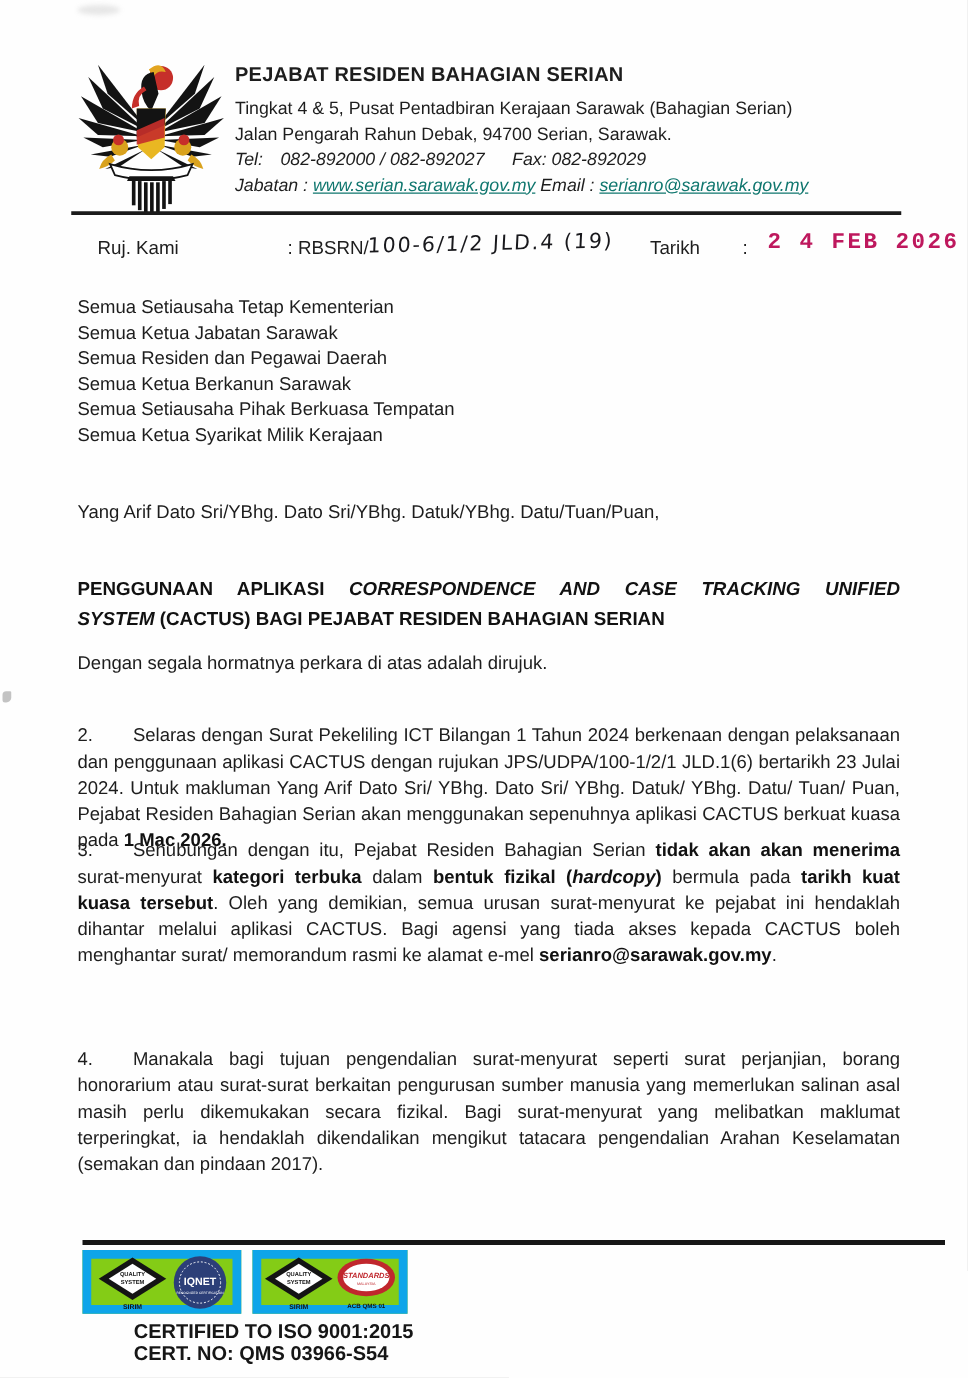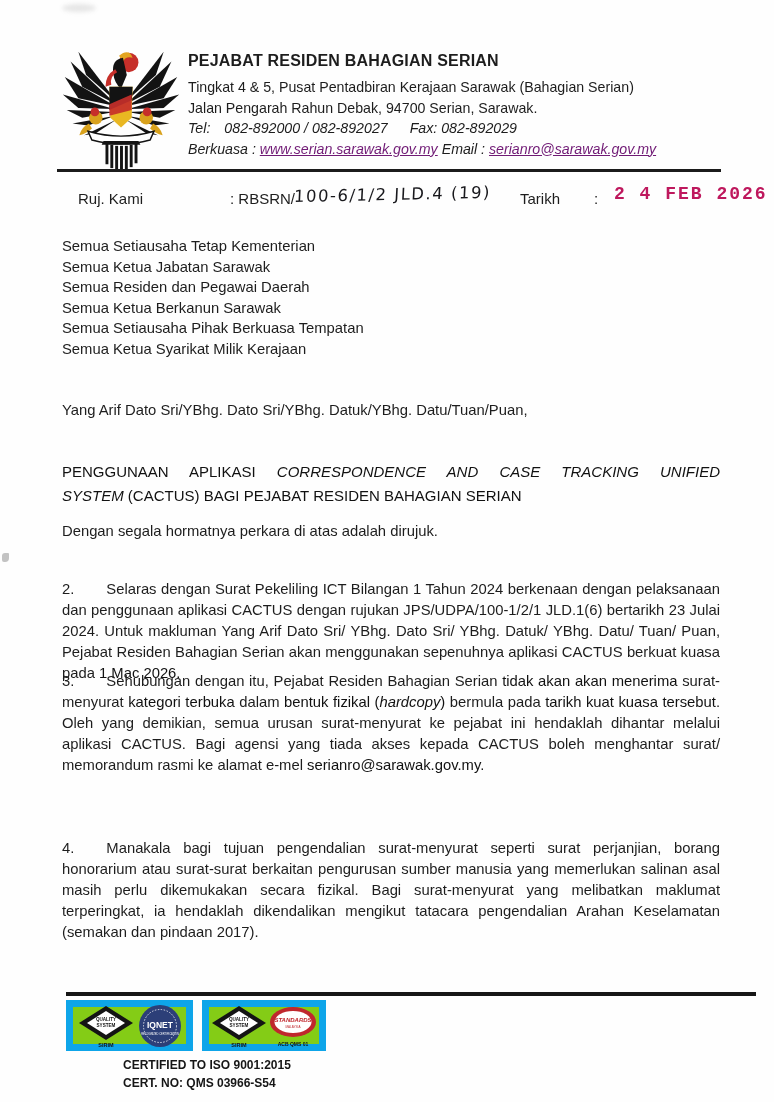--- a/index.html
+++ b/index.html
@@ -15,21 +15,21 @@
   }
   
   .letterhead { position:absolute; top:46px; left:62px; display:flex; gap:8px; }
   .crest { width:118px; height:126px; flex:0 0 auto; }
   .head-text { padding-top:6px; }
   .office-name { font-size:16px; font-weight:700; letter-spacing:.2px; margin-bottom:7px; }
   .head-line { font-size:14.2px; line-height:20.5px; }
   .head-line.it { font-style:italic; }
   .tel-gap { display:inline-block; width:14px; }
   .fax-gap { display:inline-block; width:22px; }
-  .head-link { text-decoration:underline; color:#701a75; }
+  .head-link { text-decoration:underline; color:#0f766e; }
   .rule-top { position:absolute; top:169px; left:57px; width:664px; height:3px; background:#1b1b1b; }
   
   .ref-row { position:absolute; top:184px; left:62px; width:672px; height:36px; font-size:15px; }
   .ref-label { position:absolute; left:16px; top:6px;text-align:center; }
   .ref-printed { position:absolute; left:168px; top:6px; }
   .ref-hand {
     position:absolute; left:232px; top:1px;
     font-family:"DejaVu Sans", sans-serif;
     font-size:16.5px; letter-spacing:1.5px;
     transform:rotate(-1.2deg) skewX(-4deg);
@@ -47,32 +47,32 @@
   .recipients { position:absolute; top:236px; left:62px; font-size:14.8px; line-height:20.6px; }
   .salutation { position:absolute; top:402px; left:62px; font-size:14.8px; }
   .subject { position:absolute; top:460px; left:62px; width:658px; font-size:15px; line-height:23.5px; }
   .subject .jline { text-align:justify; text-align-last:justify; }
   .subject .lline { text-align:left; }
   .intro { position:absolute; top:523px; left:62px; font-size:14.8px; }
   .para { position:absolute; left:62px; width:658px; font-size:14.8px; line-height:21px; text-align:justify; }
   .p2 { top:579px; }
   .p3 { top:671px; }
   .p4 { top:838px; }
-  .b { font-weight:400; color:#111; }
+  .b { font-weight:700; color:#111; }
   .i { font-style:italic; }
   .gap { margin-right:32px; }
   
   .artifact-smudge { position:absolute; top:4px; left:62px; width:34px; height:8px; background:#bbb; opacity:.35; border-radius:50%; filter:blur(2px); }
   .artifact-mark { position:absolute; top:553px; left:2px; width:7px; height:9px; background:#8a8a8a; opacity:.5; border-radius:3px 1px 4px 2px; filter:blur(.6px); }
   
   .rule-bottom { position:absolute; top:992px; left:66px; width:690px; height:3.5px; background:#161616; }
   .badge-box { position:absolute; top:1000px; height:51px; border:7px solid #0ea5e9; background:#84cc16; display:flex; align-items:center; justify-content:space-evenly; }
   .badge-box.b1 { left:66px; width:127px; }
   .badge-box.b2 { left:202px; width:124px; }
-  .cert-text { position:absolute; top:1057px; left:123px; font-size:12px; font-weight:700; line-height:17.5px; color:#161616; }
+  .cert-text { position:absolute; top:1057px; left:107px; font-size:16px; font-weight:700; line-height:17.5px; color:#161616; }
 </style>
 </head>
 <body>
 
 <div class="page">
 
   <div class="artifact-smudge"></div>
   <div class="artifact-mark"></div>
 
   <div class="letterhead">
@@ -133,21 +133,21 @@
 
     <div class="head-text">
       <div class="office-name">PEJABAT RESIDEN BAHAGIAN SERIAN</div>
       <div class="head-line">Tingkat 4 &amp; 5, Pusat Pentadbiran Kerajaan Sarawak (Bahagian Serian)</div>
       <div class="head-line">Jalan Pengarah Rahun Debak, 94700 Serian, Sarawak.</div>
       <div class="head-line it">
         <span>Tel:</span><span class="tel-gap"></span><span>082-892000 / 082-892027</span><span class="fax-gap"></span><span>Fax:</span>
         <span>082-892029</span>
       </div>
       <div class="head-line it">
-        <span>Berkuasa :</span>
+        <span>Jabatan :</span>
         <span class="head-link">www.serian.sarawak.gov.my</span>
         <span>Email :</span>
         <span class="head-link">serianro@sarawak.gov.my</span>
       </div>
     </div>
   </div>
 
   <div class="rule-top"></div>
 
   <div class="ref-row">

